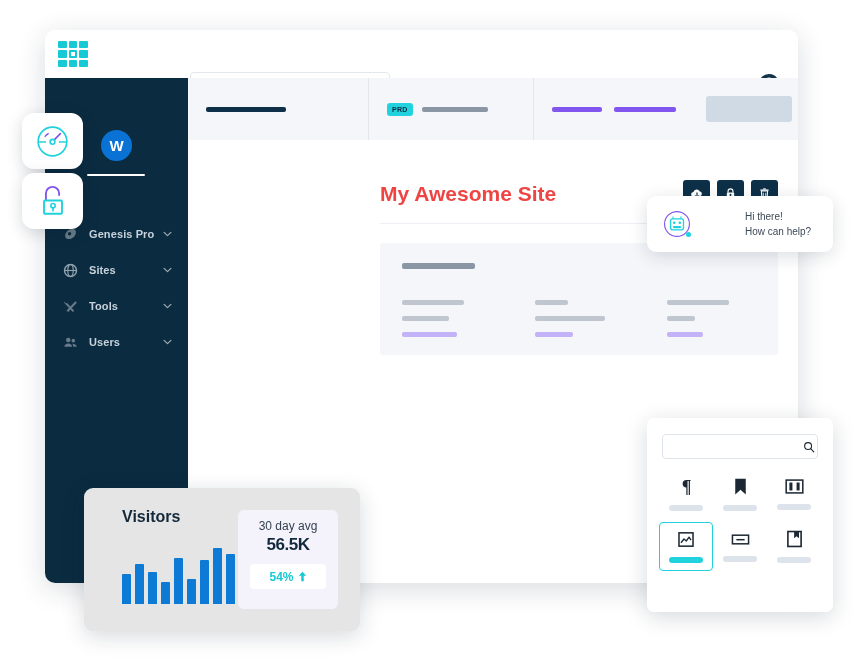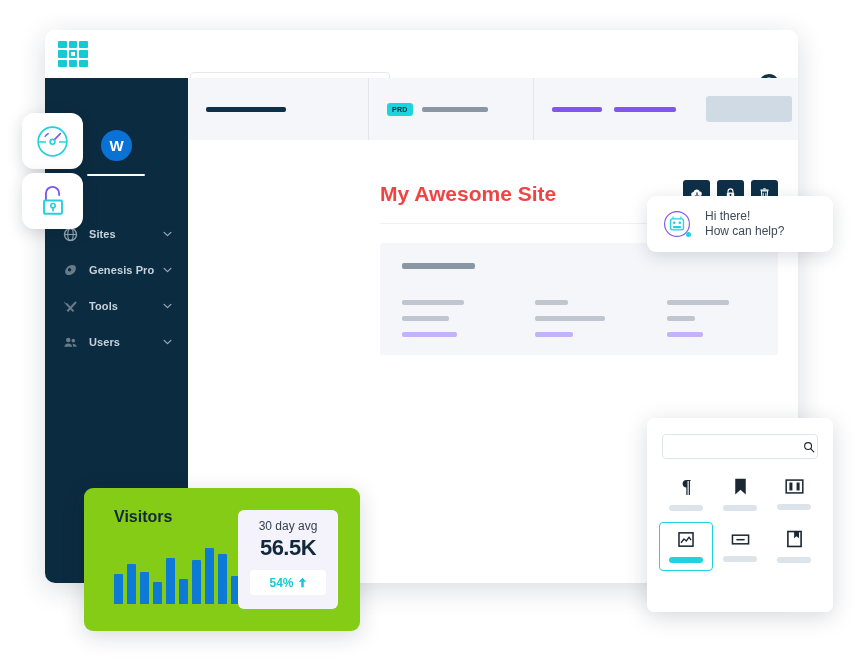--- a/index.html
+++ b/index.html
@@ -181,38 +181,38 @@
     position: absolute; left: 647px; top: 196px; width: 186px; height: 56px;
     background: #fff; border-radius: 9px;
     box-shadow: 0 4px 18px rgba(10,30,50,.15);
     display: flex; align-items: center; padding: 0 16px;
   }
   .chat-av { width: 28px; height: 28px; flex: 0 0 auto; margin-right: 14px; position: relative; }
   .chat-dot {
     position: absolute; right: 0; bottom: 1px; width: 5px; height: 5px;
     background: #1fd2de; border-radius: 50%;
   }
-  .chat-txt { font-size: 12px; color: #3d4a57; line-height: 15px; }
+  .chat-txt { font-size: 10px; color: #3d4a57; line-height: 15px; margin-left: 40px; }
 
   
   .visitors {
     position: absolute; left: 84px; top: 488px; width: 276px; height: 143px;
-    background: #84cc16; border-radius: 9px;
+    background: #e5e5e5; border-radius: 9px;
     box-shadow: 0 5px 22px rgba(10,30,50,.17);
-    padding: 20px 30px;
+    padding: 20px 38px;
   }
   .visitors h3 { font-size: 16px; color: #12293c; font-weight: 700; }
   .bars { display: flex; align-items: flex-end; gap: 4px; height: 58px; margin-top: 20px; }
   .bars i { display: block; width: 9px; background: #0d7ad6; border-radius: 1px 1px 0 0; }
   .vstat {
     position: absolute; right: 22px; top: 22px; width: 100px; height: 99px;
     background: #f4f3fb; border-radius: 6px; padding: 9px 0 0 0; text-align: center;
   }
   .vstat .lbl { font-size: 12px; color: #33424f; }
-  .vstat .big { font-size: 22px; font-weight: 700; color: #12293c; margin-top: 2px; letter-spacing: -.5px; }
+  .vstat .big { font-size: 17px; font-weight: 700; color: #12293c; margin-top: 2px; letter-spacing: -.5px; }
   .vpill {
     margin: 9px auto 0; width: 76px; height: 25px; background: #fff; border-radius: 4px;
     display: flex; align-items: center; justify-content: center; gap: 4px;
   }
   .vpill .pct { font-size: 12px; font-weight: 700; color: #17c9d4; }
 
   
   .inserter {
     position: absolute; left: 647px; top: 418px; width: 186px; height: 194px;
     background: #fff; border-radius: 7px; overflow: hidden;
@@ -279,36 +279,36 @@
       <path d="M12 13.8c3.7 0 6.7 1.1 8.6 3.3A10 10 0 0 1 12 22a10 10 0 0 1-8.6-4.9c1.9-2.2 4.9-3.3 8.6-3.3z" fill="#123248"></path>
     </svg>
 
     <div class="sidebar">
       <div class="side-avatar">W</div>
       <div class="side-rule"></div>
       <div class="nav">
 
         <div class="nav-item">
           <svg class="nav-icon" viewBox="0 0 16 16">
+            <path d="M2.3 9.6C2.3 5.4 5.8 2 10 2c2.4 0 3.8 1.3 3.8 3.4 0 4.1-3.5 7.5-7.7 7.5-2.3 0-3.8-1.3-3.8-3.3z" fill="#8d9aa6"></path>
+            <circle cx="7" cy="7.2" r="1.8" fill="#0b2b40"></circle>
+          </svg>
+          <span class="nav-label">Genesis Pro</span>
+          <svg class="chev" viewBox="0 0 12 8">
+            <polyline points="1.5,1.8 6,6.2 10.5,1.8" fill="none" stroke="#c7d2dc" stroke-width="1.7" stroke-linecap="round" stroke-linejoin="round"></polyline>
+          </svg>
+        </div>
+
+        <div class="nav-item">
+          <svg class="nav-icon" viewBox="0 0 16 16">
             <circle cx="8" cy="8" r="6.4" fill="none" stroke="#c7d2dc" stroke-width="1.5"></circle>
             <ellipse cx="8" cy="8" rx="2.9" ry="6.4" fill="none" stroke="#c7d2dc" stroke-width="1.2"></ellipse>
             <line x1="1.7" y1="8" x2="14.3" y2="8" stroke="#c7d2dc" stroke-width="1.2"></line>
           </svg>
           <span class="nav-label">Sites</span>
-          <svg class="chev" viewBox="0 0 12 8">
-            <polyline points="1.5,1.8 6,6.2 10.5,1.8" fill="none" stroke="#c7d2dc" stroke-width="1.7" stroke-linecap="round" stroke-linejoin="round"></polyline>
-          </svg>
-        </div>
-
-        <div class="nav-item">
-          <svg class="nav-icon" viewBox="0 0 16 16">
-            <path d="M2.3 9.6C2.3 5.4 5.8 2 10 2c2.4 0 3.8 1.3 3.8 3.4 0 4.1-3.5 7.5-7.7 7.5-2.3 0-3.8-1.3-3.8-3.3z" fill="#8d9aa6"></path>
-            <circle cx="7" cy="7.2" r="1.8" fill="#0b2b40"></circle>
-          </svg>
-          <span class="nav-label">Genesis Pro</span>
           <svg class="chev" viewBox="0 0 12 8">
             <polyline points="1.5,1.8 6,6.2 10.5,1.8" fill="none" stroke="#c7d2dc" stroke-width="1.7" stroke-linecap="round" stroke-linejoin="round"></polyline>
           </svg>
         </div>
 
         <div class="nav-item">
           <svg class="nav-icon" viewBox="0 0 16 16">
             <path d="M2.4 2.2l9.6 10.2-1.6 1.5L1 3.6z" fill="#8d9aa6"></path>
             <path d="M13.2 2.3l-9.4 9.9 1.7 1.6 9.2-9.8z" fill="#8d9aa6"></path>
             <circle cx="3.3" cy="3" r="1.6" fill="#0b2b40"></circle>

